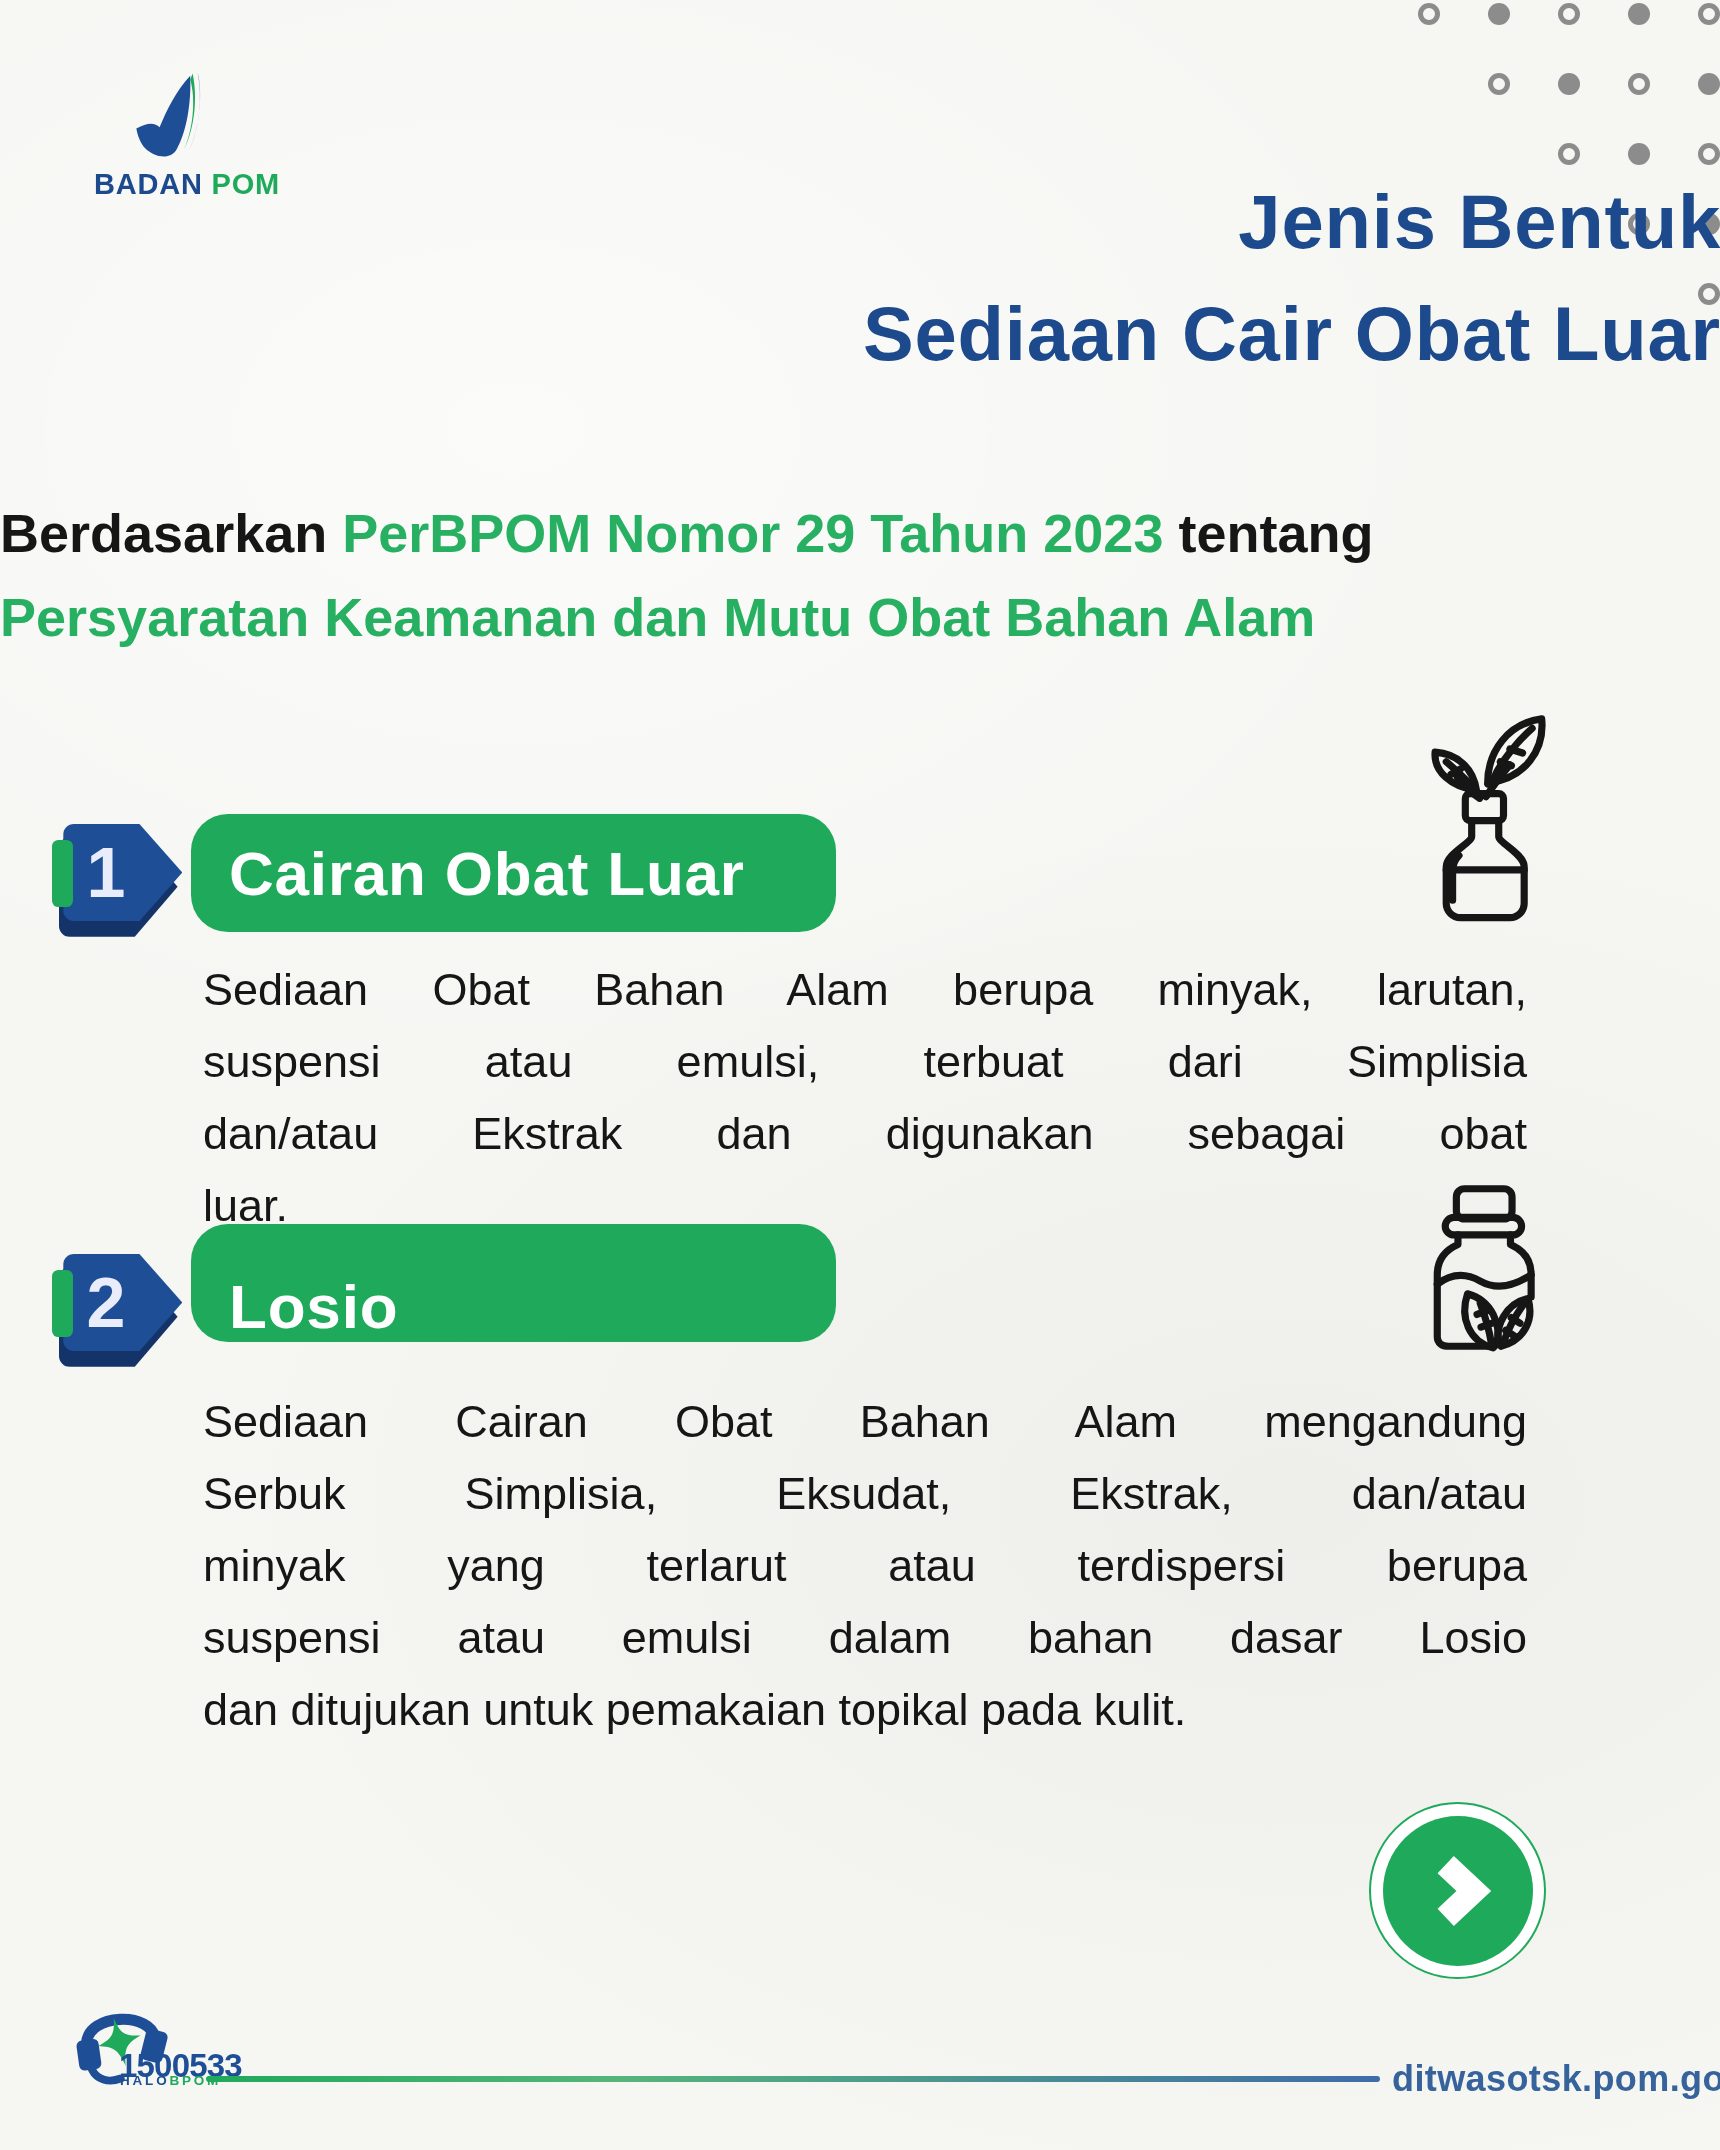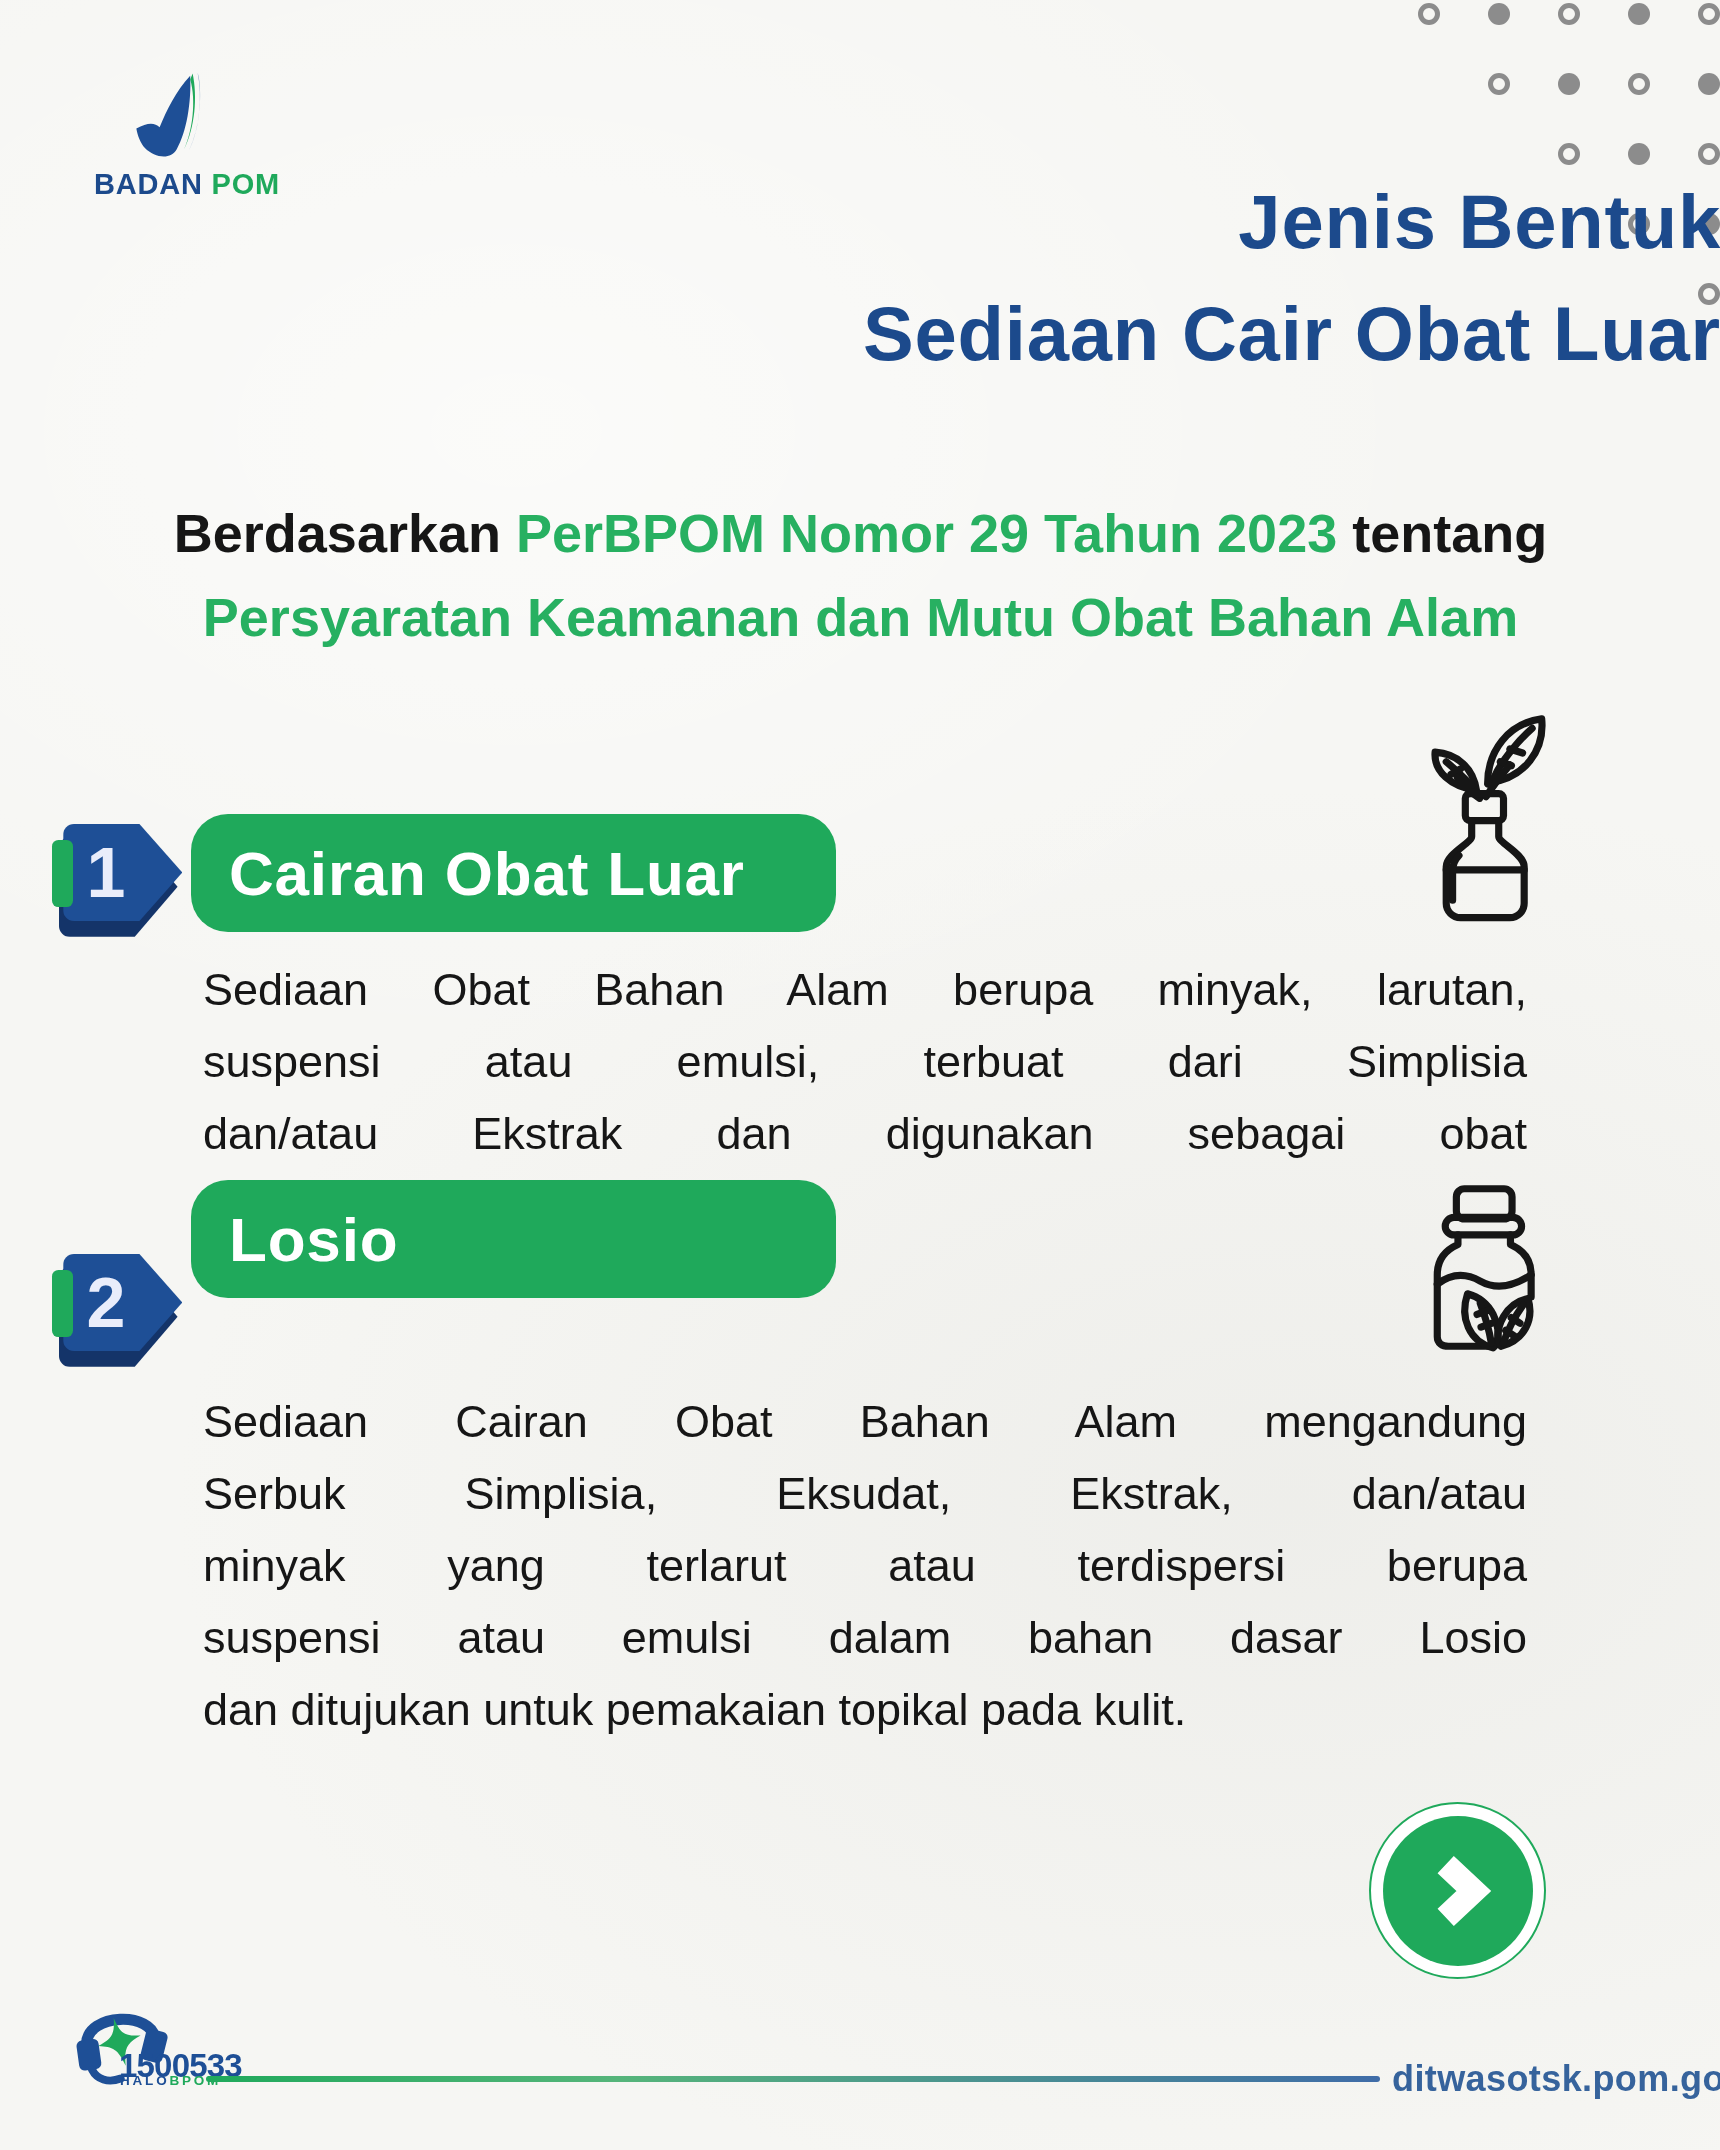--- a/index.html
+++ b/index.html
@@ -33,21 +33,21 @@
 
   
   .dots{position:absolute;left:1418px;top:3.2px;width:301px;height:304px;}
   .dot{position:absolute;width:22px;height:22px;border-radius:50%;}
   .dot.hollow{border:5.6px solid var(--dot);}
   .dot.filled{background:var(--dot);}
 
   
   .title{position:absolute;left:0;top:166px;width:100%;text-align:right;
     color:var(--navy);font-size:76px;font-weight:bold;line-height:112px;letter-spacing:0.8px;}
-  .subtitle{position:absolute;left:0;top:491px;width:100%;text-align:center;
+  .subtitle{position:absolute;left:0;top:491px;width:100%;text-align:left;
     color:var(--ink);font-size:54px;font-weight:bold;line-height:84px;}
   .subtitle .hl{color:var(--green-text);}
 
   
   .badge{position:absolute;left:49px;width:140px;height:116px;}
   .badge-1{top:824px;}
   .badge-2{top:1254px;}
   .badge-shadow{position:absolute;left:9.6px;top:12.7px;width:119px;height:100px;
     background:var(--navy-badge-shadow);border-radius:11px;
     clip-path:polygon(0 0,64% 0,100% 50%,64% 100%,0 100%);}
@@ -56,21 +56,21 @@
     clip-path:polygon(0 0,64% 0,100% 50%,64% 100%,0 100%);}
   .badge-bar{position:absolute;left:3.2px;top:16px;width:21px;height:67px;border-radius:6.4px;background:var(--green);}
   .badge-num{position:absolute;left:19px;top:0;width:76px;height:97px;display:flex;align-items:center;justify-content:center;
     font-size:70px;font-weight:bold;color:var(--num-color);}
 
   
   .pill{position:absolute;left:191px;width:645px;height:118px;background:var(--green);
     border-radius:37px;display:flex;align-items:center;padding-left:38px;
     color:#ffffff;font-size:62px;font-weight:bold;letter-spacing:0.8px;}
   .pill-1{top:814px;}
-  .pill-2{top:1180px;}
+  .pill-2{top:1224px;align-items:flex-end;}
 
   
   .body-text{position:absolute;left:203px;width:1324px;color:var(--ink);
     font-size:45px;line-height:72px;}
   .body-1{top:954px;}
   .body-2{top:1386px;}
   .jline{text-align:justify;text-align-last:justify;}
 
   
   .bottle-1{position:absolute;left:1416px;top:701px;}

